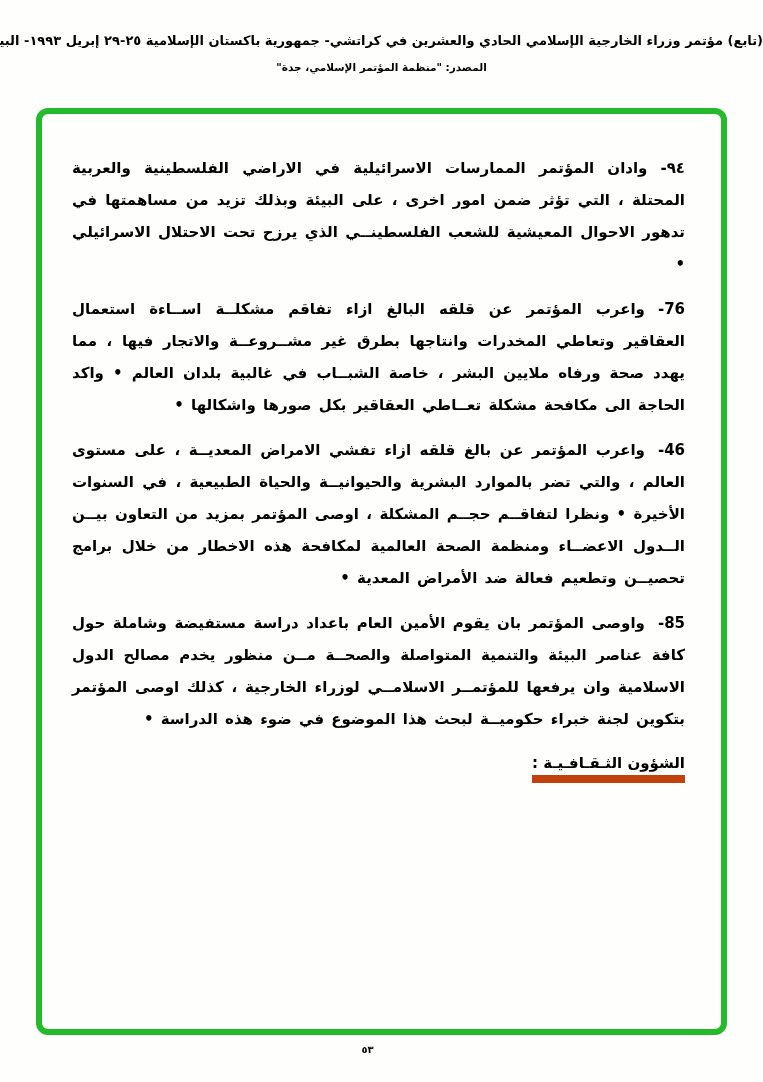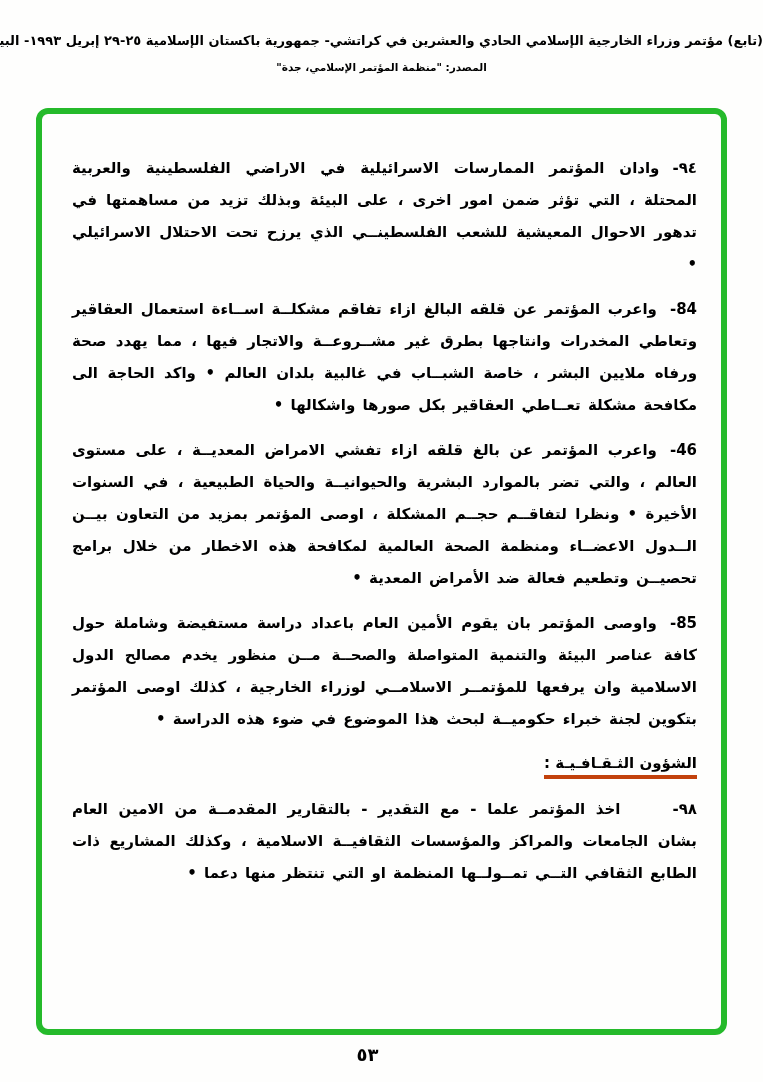--- a/index.html
+++ b/index.html
@@ -37,21 +37,21 @@
 
   
   .frame {
     position: absolute;
     left: 36px;
     top: 108px;
     width: 691px;
     height: 927px;
     border: 6px solid #25ba2b;
     border-radius: 12px;
-    padding: 38px 24px 8px 30px;
+    padding: 38px 36px 8px 30px;
     direction: rtl;
     background: transparent;
   }
 
   
   .para {
     margin: 0 0 13px 0;
     font-size: 15px;
     font-weight: 700;
     line-height: 32px;
@@ -63,65 +63,62 @@
   .pnum.wide { margin-left: 52px; }
 
   .section-heading {
     margin: 7px 0 15px 0;
     font-size: 15px;
     font-weight: 700;
     line-height: 30px;
     text-align: right;
   }
   .section-heading .underlined {
-    border-bottom: 4px solid #c2410c;
+    border-bottom: 8px solid #c2410c;
     padding-bottom: 3px;
   }
 
   
   .page-number {
     position: absolute;
     top: 1044px;
     left: 0;
     width: 735px;
     text-align: center;
-    font-size: 18px;
+    font-size: 10px;
     font-weight: 700;
     direction: rtl;
   }
 </style>
 </head>
 <body>
 
 <div class="top-header">
   <div class="title-line">(تابع) مؤتمر وزراء الخارجية الإسلامي الحادي والعشرين في كراتشي- جمهورية باكستان الإسلامية ٢٥-٢٩ إبريل ١٩٩٣- البيان الختامي</div>
   <div class="source-line">المصدر: "منظمة المؤتمر الإسلامي، جدة"</div>
 </div>
 
 <div class="frame">
 
   <p class="para">
     <span class="pnum">٩٤-</span><span>وادان المؤتمر الممارسات الاسرائيلية في الاراضي الفلسطينية والعربية المحتلة ، التي تؤثر ضمن امور اخرى ، على البيئة وبذلك تزيد من مساهمتها في تدهور الاحوال المعيشية للشعب الفلسطينــي الذي يرزح تحت الاحتلال الاسرائيلي •</span>
   </p>
 
   <p class="para">
-    <span class="pnum">84-</span><span>واعرب المؤتمر عن قلقه البالغ ازاء تفاقم مشكلــة اســاءة استعمال العقاقير وتعاطي المخدرات وانتاجها بطرق غير مشــروعــة والاتجار فيها ، مما يهدد صحة ورفاه ملايين البشر ، خاصة الشبــاب في غالبية بلدان العالم • واكد الحاجة الى مكافحة مشكلة تعــاطي العقاقير بكل صورها واشكالها •</span>
+    <span class="pnum">76-</span><span>واعرب المؤتمر عن قلقه البالغ ازاء تفاقم مشكلــة اســاءة استعمال العقاقير وتعاطي المخدرات وانتاجها بطرق غير مشــروعــة والاتجار فيها ، مما يهدد صحة ورفاه ملايين البشر ، خاصة الشبــاب في غالبية بلدان العالم • واكد الحاجة الى مكافحة مشكلة تعــاطي العقاقير بكل صورها واشكالها •</span>
   </p>
 
   <p class="para">
     <span class="pnum">46-</span><span>واعرب المؤتمر عن بالغ قلقه ازاء تفشي الامراض المعديــة ، على مستوى العالم ، والتي تضر بالموارد البشرية والحيوانيــة والحياة الطبيعية ، في السنوات الأخيرة • ونظرا لتفاقــم حجــم المشكلة ، اوصى المؤتمر بمزيد من التعاون بيــن الــدول الاعضــاء ومنظمة الصحة العالمية لمكافحة هذه الاخطار من خلال برامج تحصيــن وتطعيم فعالة ضد الأمراض المعدية •</span>
   </p>
 
   <p class="para">
     <span class="pnum">85-</span><span>واوصى المؤتمر بان يقوم الأمين العام باعداد دراسة مستفيضة وشاملة حول كافة عناصر البيئة والتنمية المتواصلة والصحــة مــن منظور يخدم مصالح الدول الاسلامية وان يرفعها للمؤتمــر الاسلامــي لوزراء الخارجية ، كذلك اوصى المؤتمر بتكوين لجنة خبراء حكوميــة لبحث هذا الموضوع في ضوء هذه الدراسة •</span>
   </p>
 
   <h2 class="section-heading">
     <span class="underlined">الشؤون الثـقـافـيـة :</span>
   </h2>
 
-  <p class="para">
-    <span class="pnum wide">٩٨-</span><span>اخذ المؤتمر علما - مع التقدير - بالتقارير المقدمــة من الامين العام بشان الجامعات والمراكز والمؤسسات الثقافيــة الاسلامية ، وكذلك المشاريع ذات الطابع الثقافي التــي تمــولــها المنظمة او التي تنتظر منها دعما •</span>
-  </p>
 
 </div>
 
 <div class="page-number">٥٣</div>
 
 </body></html>

